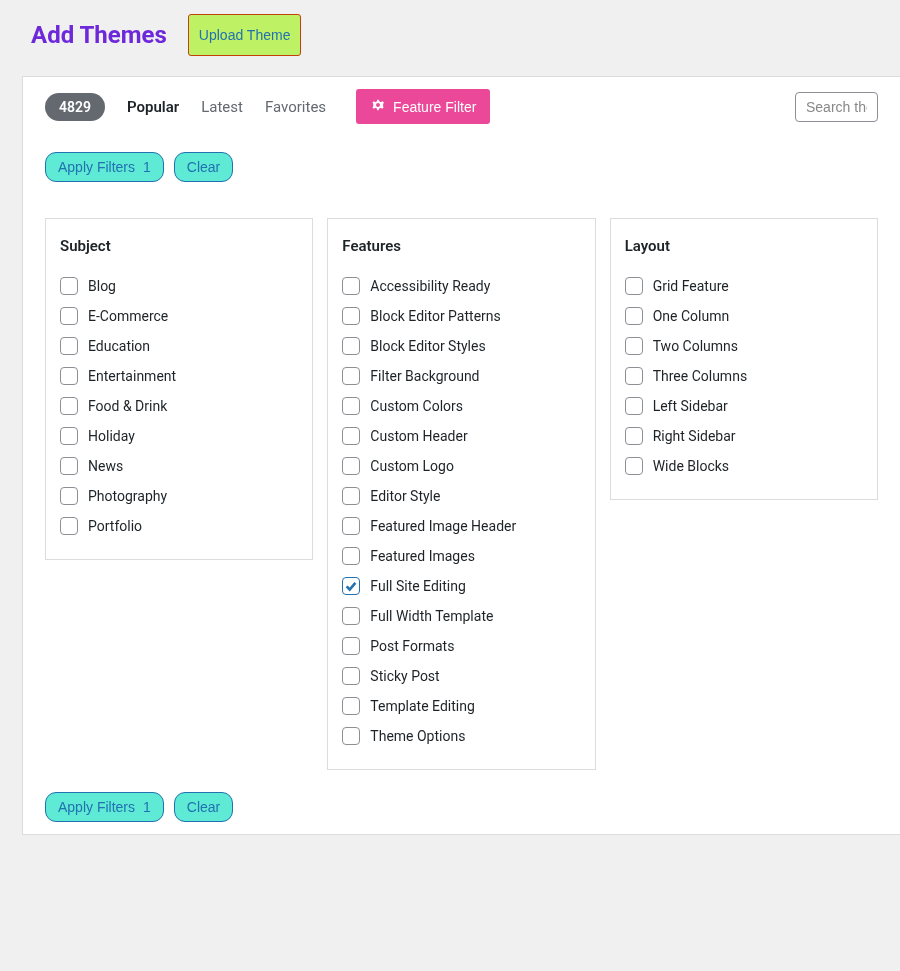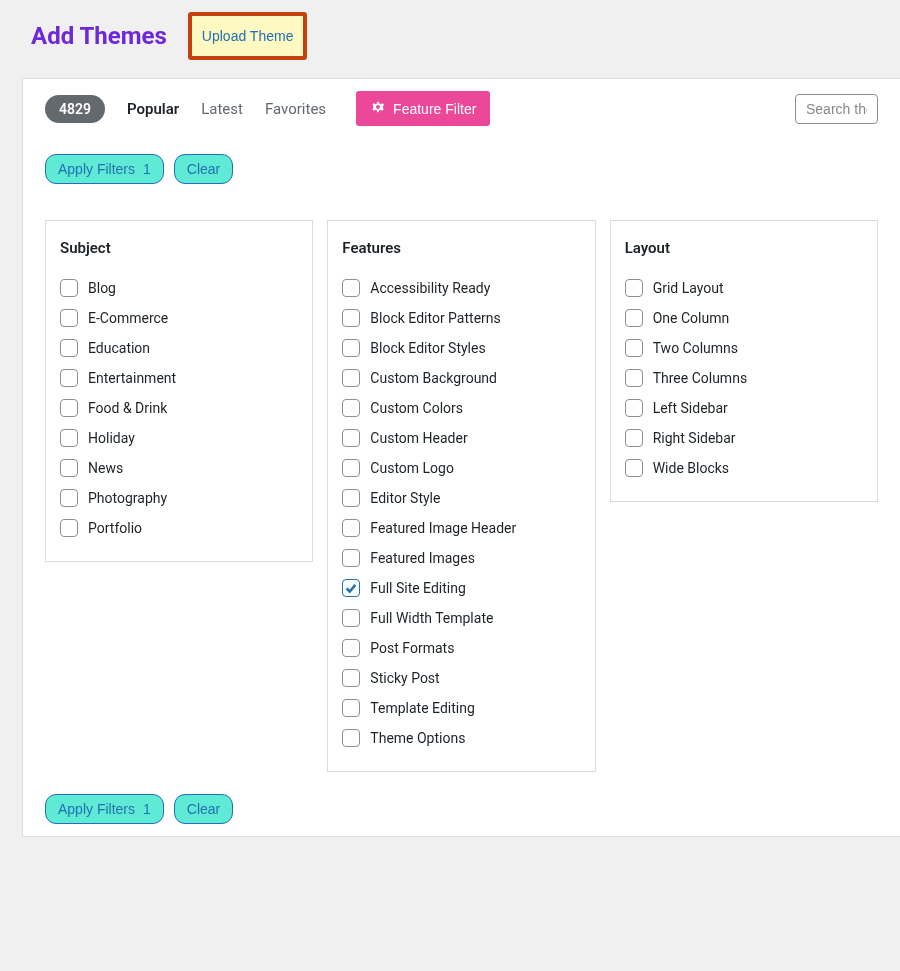--- a/index.html
+++ b/index.html
@@ -17,23 +17,23 @@
     align-items: center;
     gap: 12px;
   }
   .page-title {
     font-size: 24px;
     font-weight: 700;
     margin: 9px;
     color: #6d28d9;
   }
   .upload-btn {
-    border: 4px solid #c2410c;
+    border: 1px solid #c2410c;
     color: #2271b1;
-    background: #fef9c3;
+    background: #bef264;
     padding: 12px 10px;
     font-size: 14px;
     border-radius: 3px;
     cursor: pointer;
   }
   .panel {
     background: #fff;
     margin-left: 22px;
     border: 1px solid #dcdcde;
     border-right: none;
@@ -250,21 +250,21 @@
           <div class="opt">
             <span class="cb"></span>
             <span class="opt-label">Block Editor Patterns</span>
           </div>
           <div class="opt">
             <span class="cb"></span>
             <span class="opt-label">Block Editor Styles</span>
           </div>
           <div class="opt">
             <span class="cb"></span>
-            <span class="opt-label">Custom Background</span>
+            <span class="opt-label">Filter Background</span>
           </div>
           <div class="opt">
             <span class="cb"></span>
             <span class="opt-label">Custom Colors</span>
           </div>
           <div class="opt">
             <span class="cb"></span>
             <span class="opt-label">Custom Header</span>
           </div>
           <div class="opt">
@@ -311,21 +311,21 @@
             <span class="cb"></span>
             <span class="opt-label">Theme Options</span>
           </div>
         </div>
     </div>
     <div class="col">
       <h3>Layout</h3>
       <div>
           <div class="opt">
             <span class="cb"></span>
-            <span class="opt-label">Grid Layout</span>
+            <span class="opt-label">Grid Feature</span>
           </div>
           <div class="opt">
             <span class="cb"></span>
             <span class="opt-label">One Column</span>
           </div>
           <div class="opt">
             <span class="cb"></span>
             <span class="opt-label">Two Columns</span>
           </div>
           <div class="opt">

